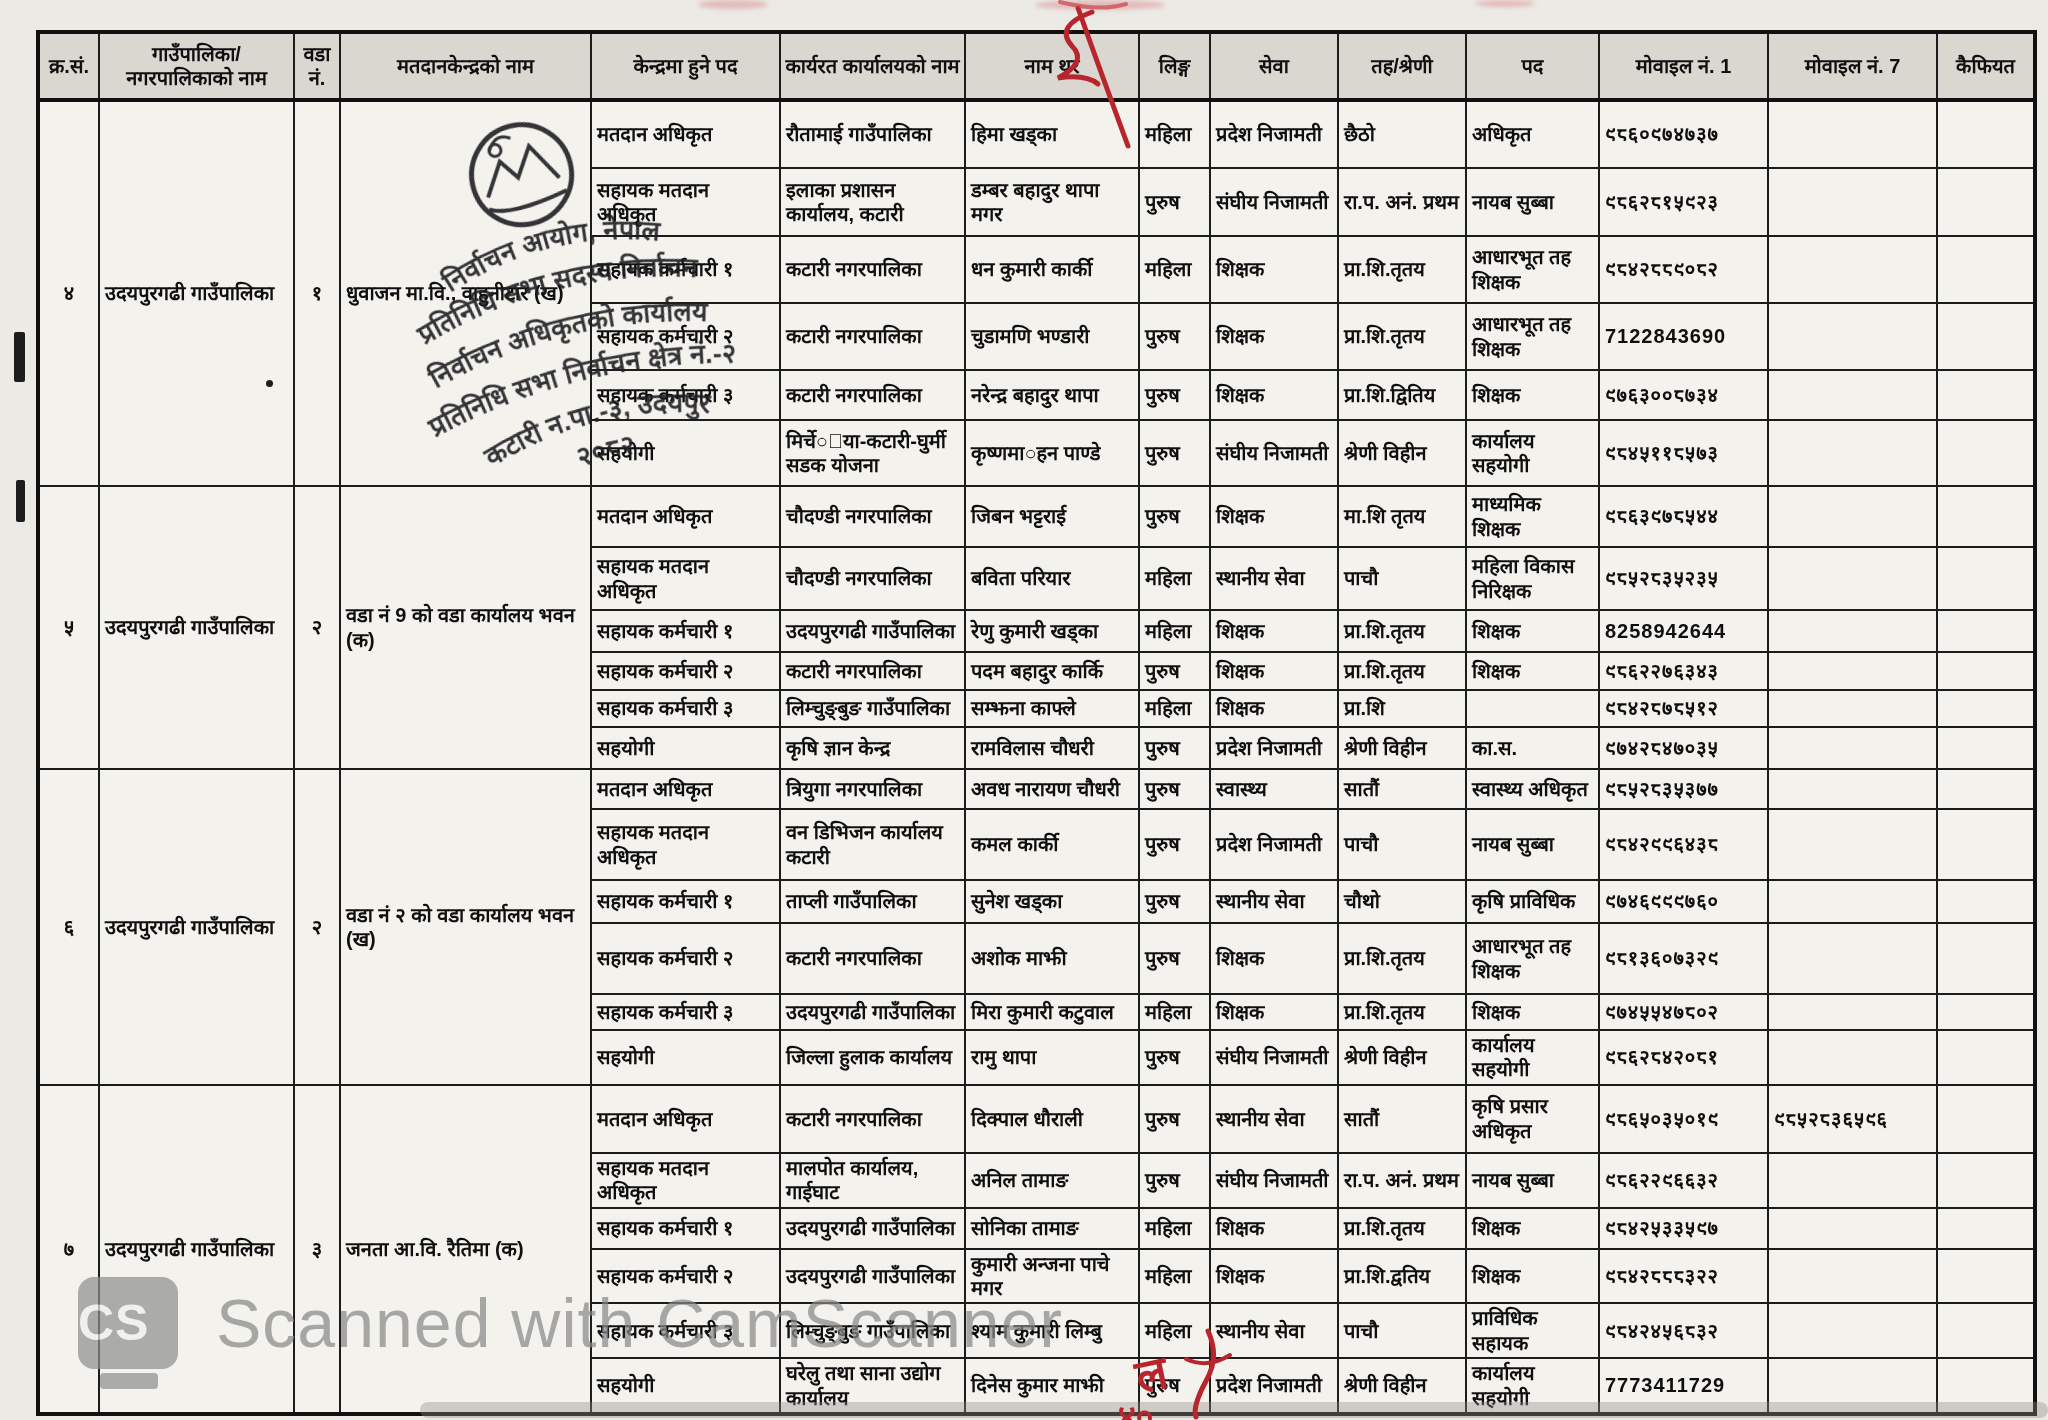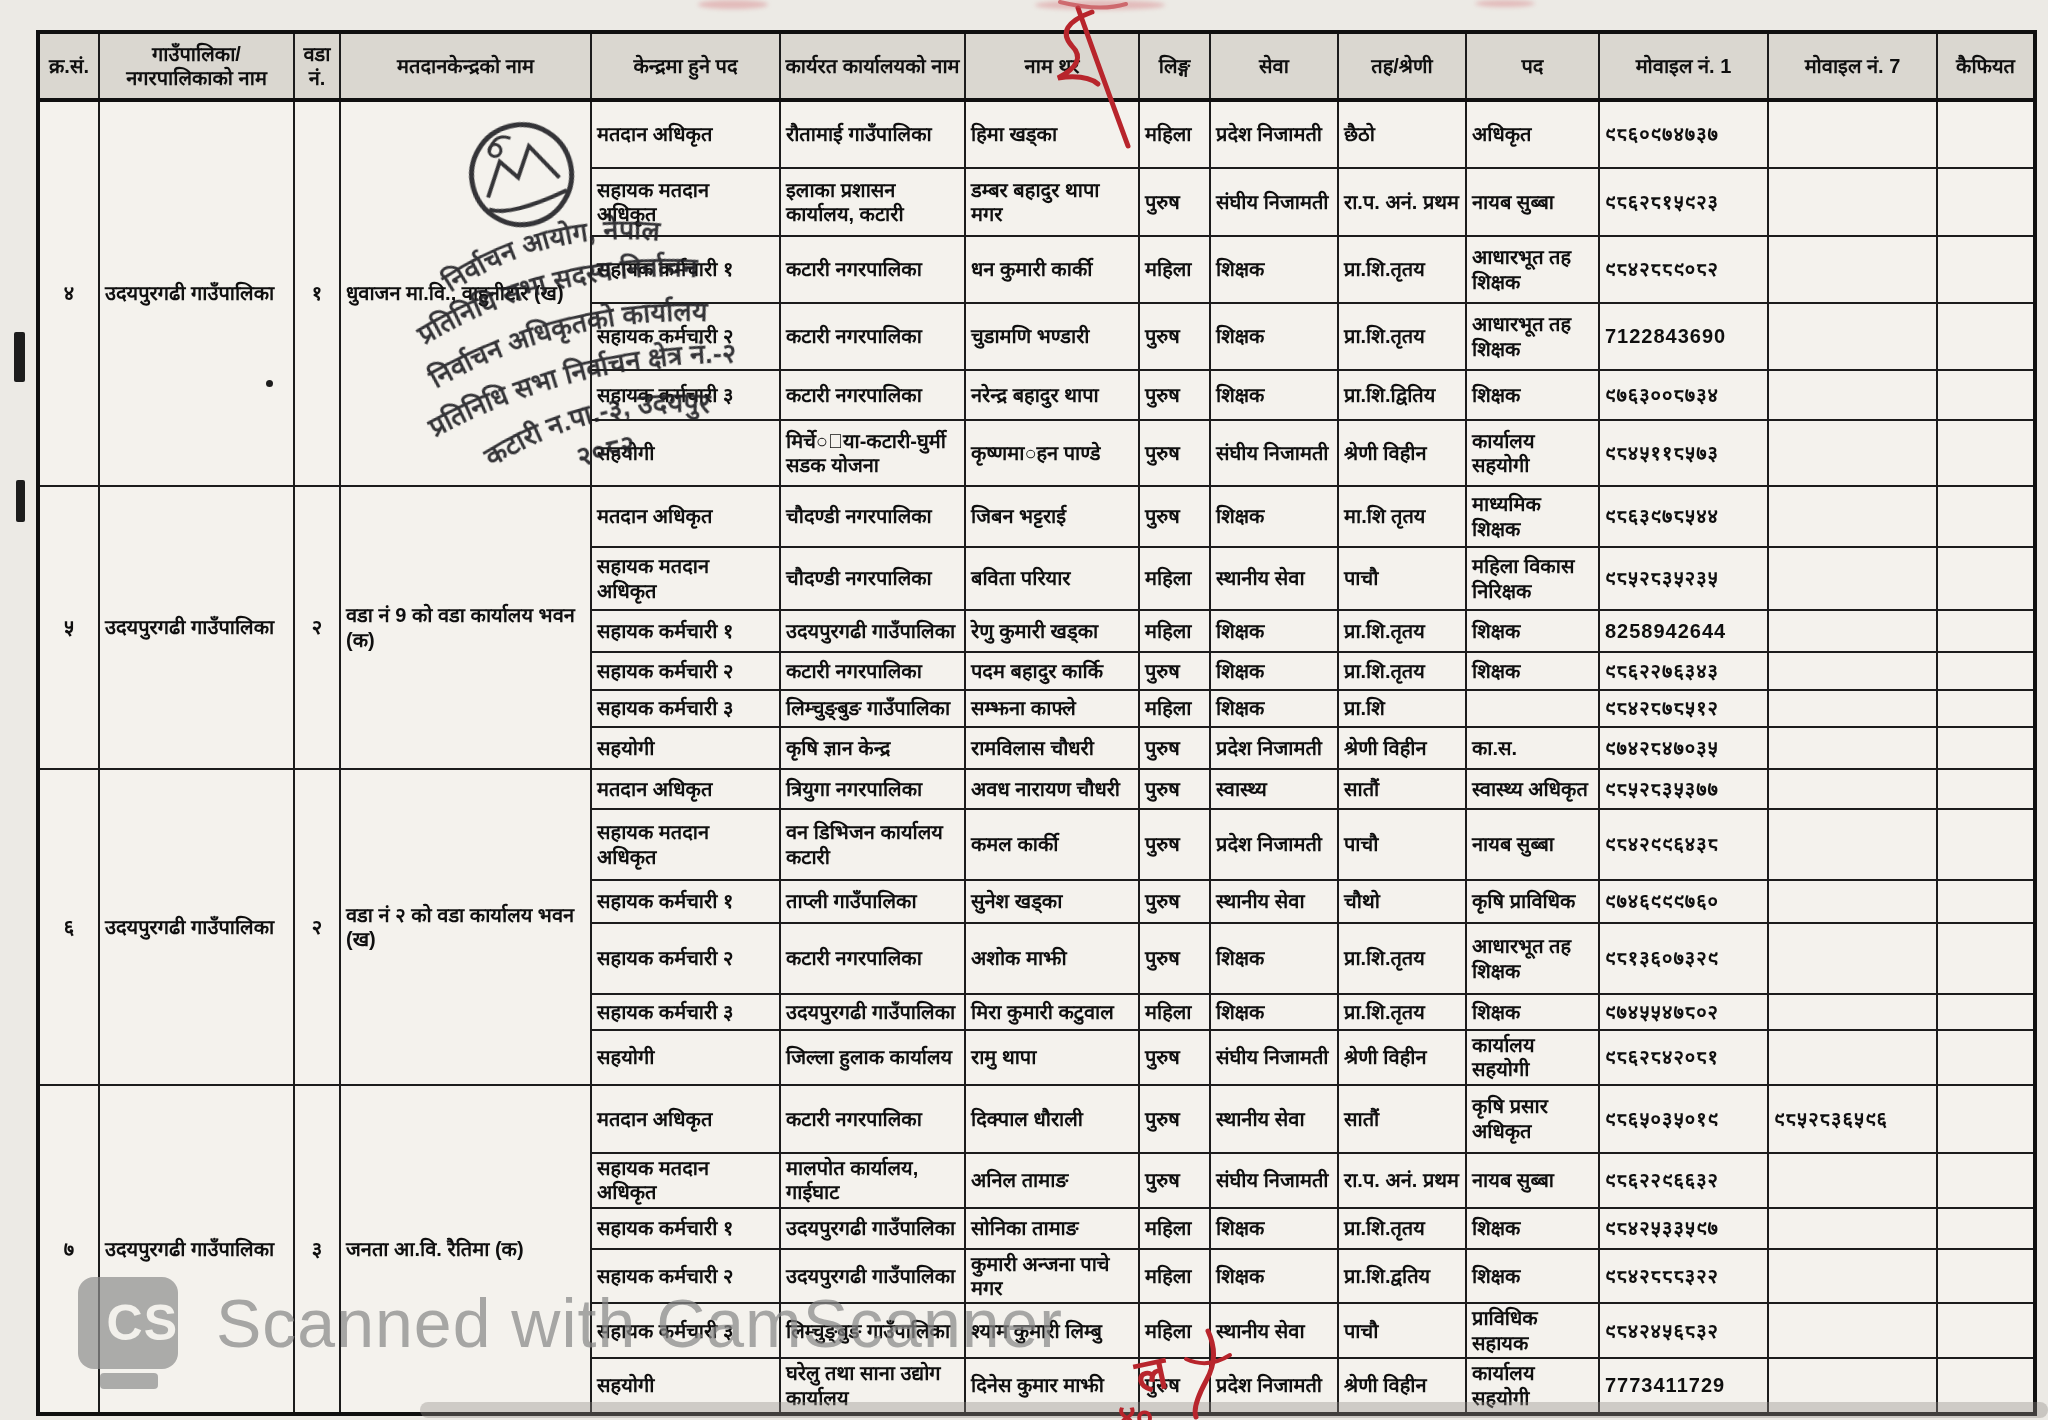--- a/index.html
+++ b/index.html
@@ -36,21 +36,21 @@
   .col-center{text-align:left;vertical-align:top;padding-top:8px;}
   .col-gender{text-align:left;}
   .col-mobile1,.col-mobile2{text-align:left;font-size:21px;letter-spacing:1px;}
   .col-remarks{text-align:center;}
   
   .stamp{position:absolute;left:295px;top:108px;width:600px;height:370px;pointer-events:none;}
   
   .watermark{position:absolute;left:78px;top:1268px;width:1100px;height:110px;
     display:flex;align-items:center;opacity:.72;z-index:5;}
   .cs-badge{position:relative;width:100px;height:92px;background:#8f8f8f;border-radius:16px;
-    display:flex;align-items:center;justify-content:flex-end;flex:0 0 auto;}
+    display:flex;align-items:center;justify-content:flex-start;flex:0 0 auto;}
   .cs-badge span{color:#f1efea;font-weight:bold;font-size:50px;letter-spacing:1px;}
   .cs-tab{position:absolute;left:22px;top:96px;width:58px;height:16px;background:#8f8f8f;border-radius:4px;}
   .wm-text{margin-left:38px;font-size:68px;color:#878787;letter-spacing:1px;white-space:nowrap;
     font-weight:400;}
   
   .edge-mark{position:absolute;background:#1d1d1d;border-radius:2px;}
   .bottom-shadow{position:absolute;left:420px;top:1402px;width:1628px;height:16px;
     background:rgba(145,140,135,.38);border-radius:8px;}
   .smudge{position:absolute;background:rgba(205,80,90,.30);border-radius:50%;filter:blur(2px);}
   .red-note{position:absolute;pointer-events:none;z-index:6;}

